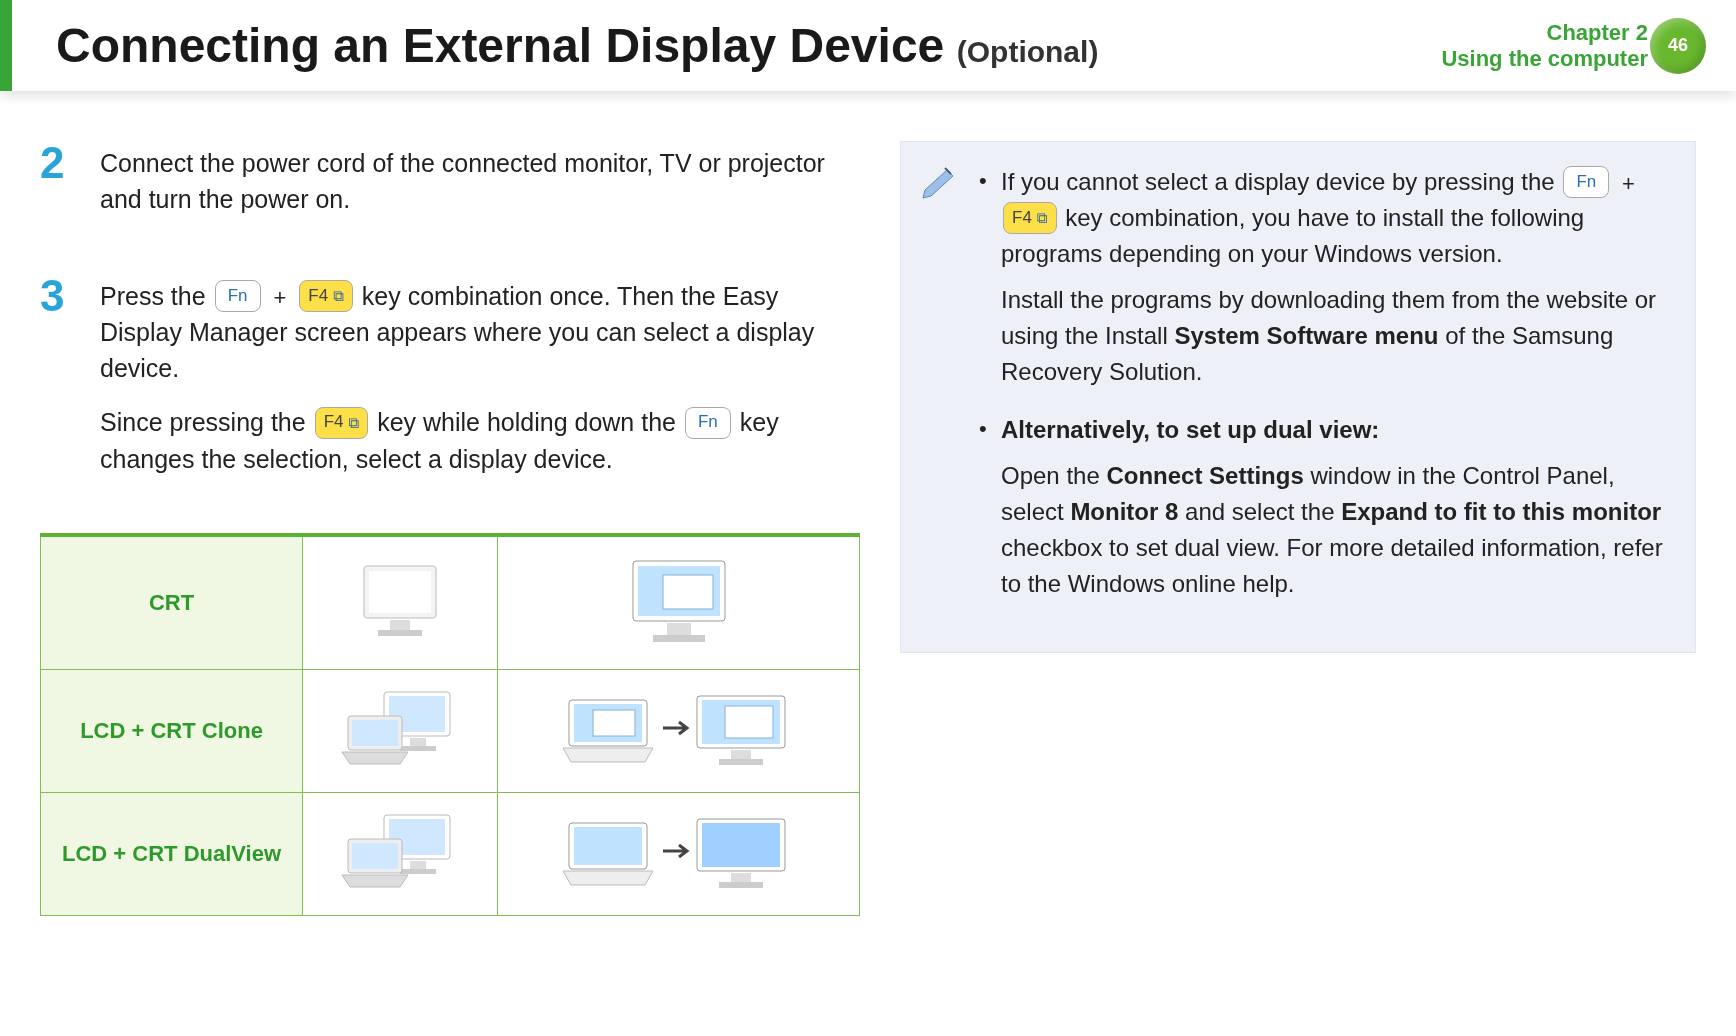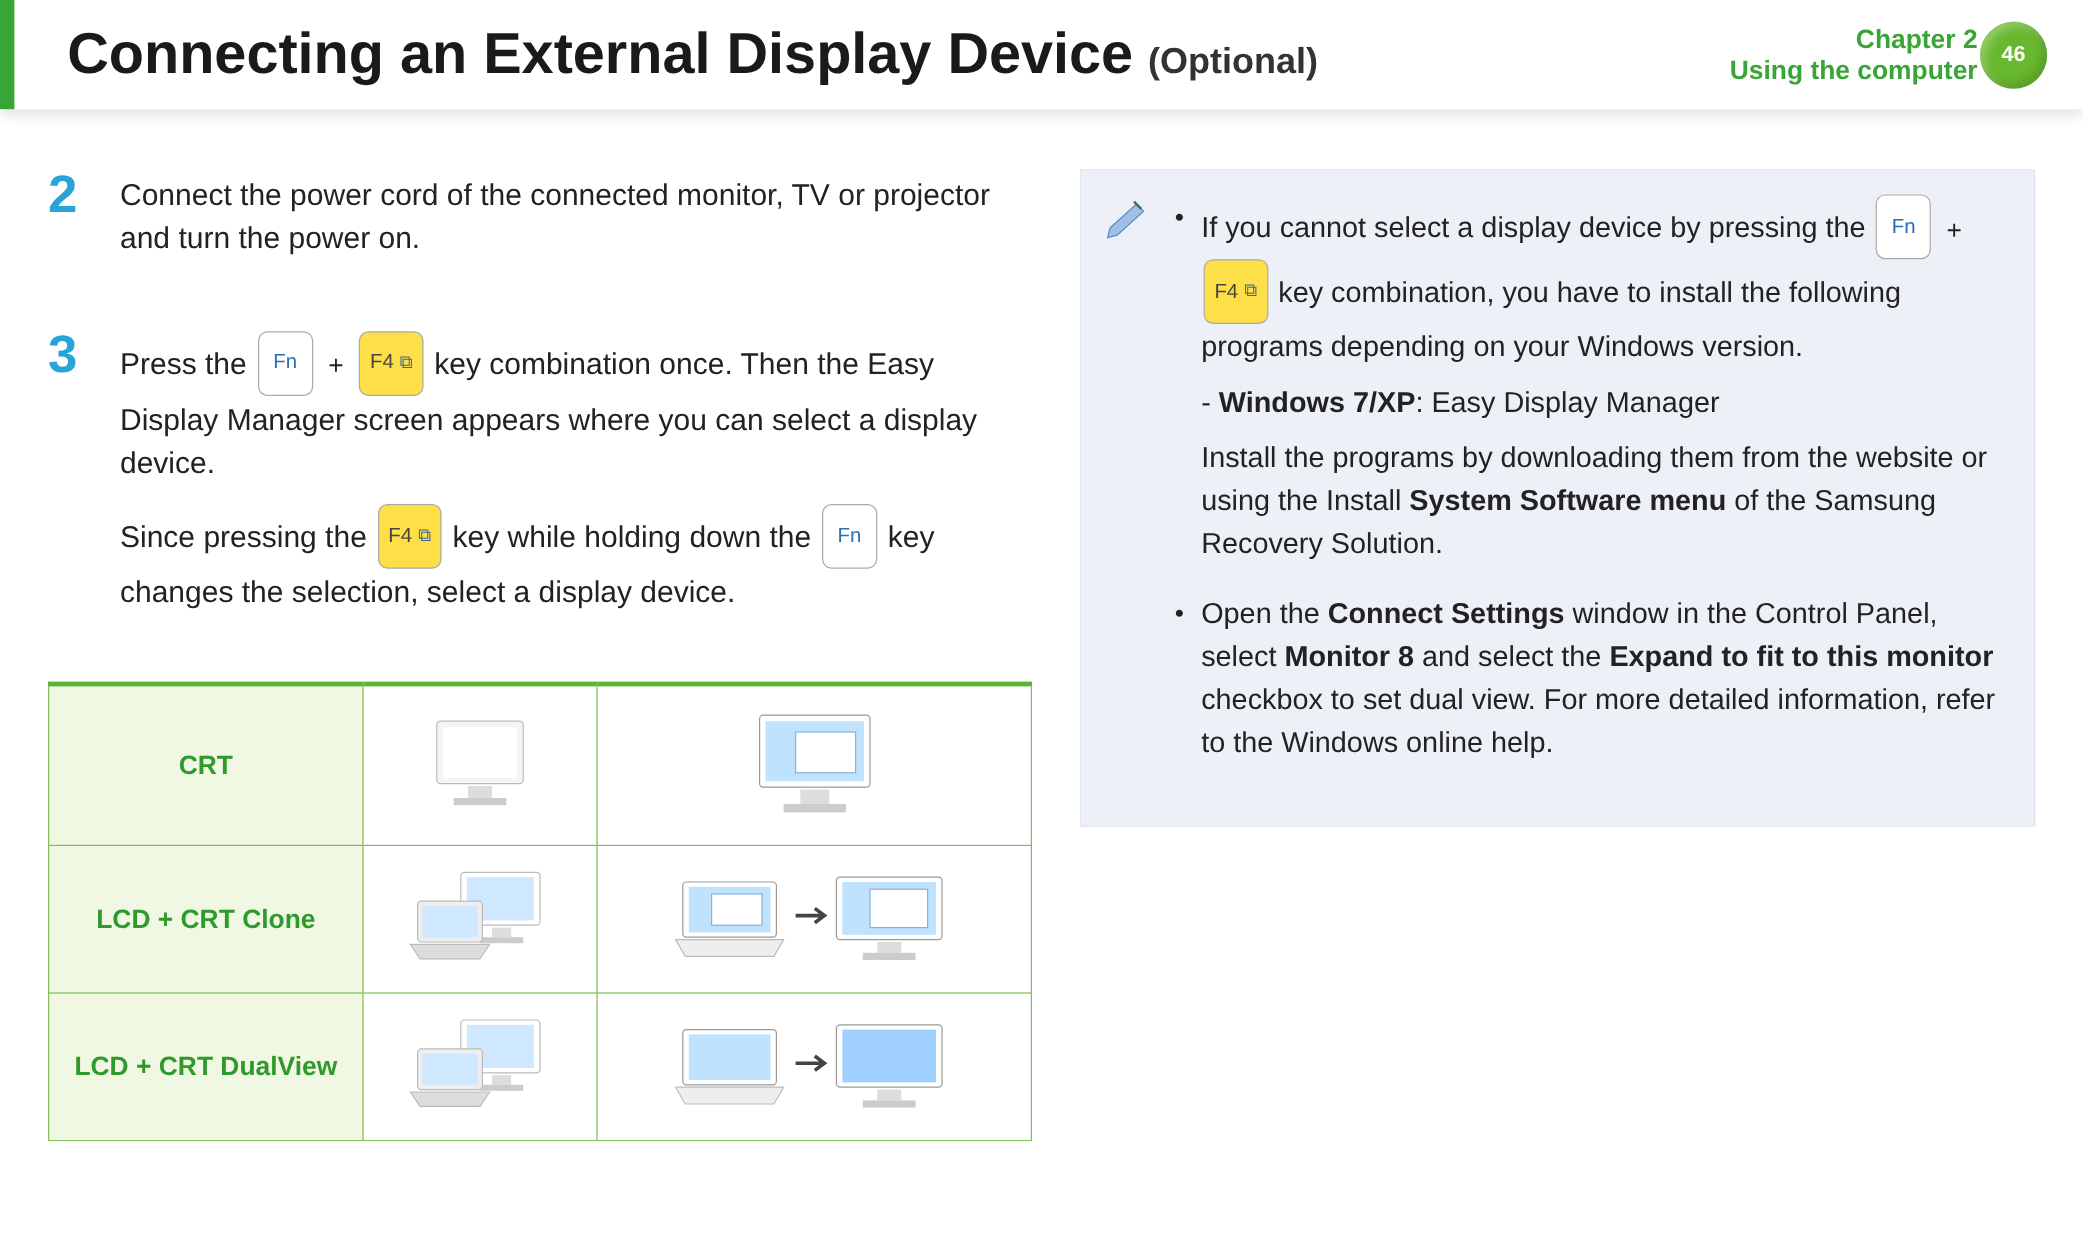--- a/index.html
+++ b/index.html
@@ -76,21 +76,21 @@
     color:#222;
     padding-top:4px;
   }
   .step-body p { margin: 0 0 18px 0; }
   .keycap {
     display: inline-flex;
     align-items:center;
     justify-content:center;
     gap:3px;
     min-width:46px;
-    height:54px;
+    height:32px;
     padding: 0 8px;
     border-radius:8px;
     border: 1.5px solid #aaa;
     font-size:17px;
     font-weight:500;
     vertical-align: middle;
     margin: 0 2px;
     position: relative;
     top:-2px;
   }
@@ -294,27 +294,25 @@
         <li>
           <span>If you cannot select a display device by pressing the </span>
           <span class="keycap fn">Fn</span>
           <span class="plus">+</span>
           <span class="keycap f4">
             <span>F4</span>
               <span class="sub">⧉</span>
           </span>
           <span> key combination, you have to install the following programs depending on your Windows version.</span>
           <p>
-            - <b>Windows 7/XP</b><span>: Easy Display Manager</span>
-          </p>
-          <p>
             <span>Install the programs by downloading them from the website or using the Install </span><b>System Software menu</b><span> of the Samsung Recovery Solution.</span>
           </p>
         </li>
         <li>
+          <b>Alternatively, to set up dual view:</b>
           <p>
             <span>Open the </span><b>Connect Settings</b><span> window in the Control Panel, select </span><b>Monitor 8</b><span> and select the </span><b>Expand to fit to this monitor</b><span> checkbox to set dual view. For more detailed information, refer to the Windows online help.</span>
           </p>
         </li>
       </ul>
     </div>
   </div>
 </div>
 
 </body></html>

